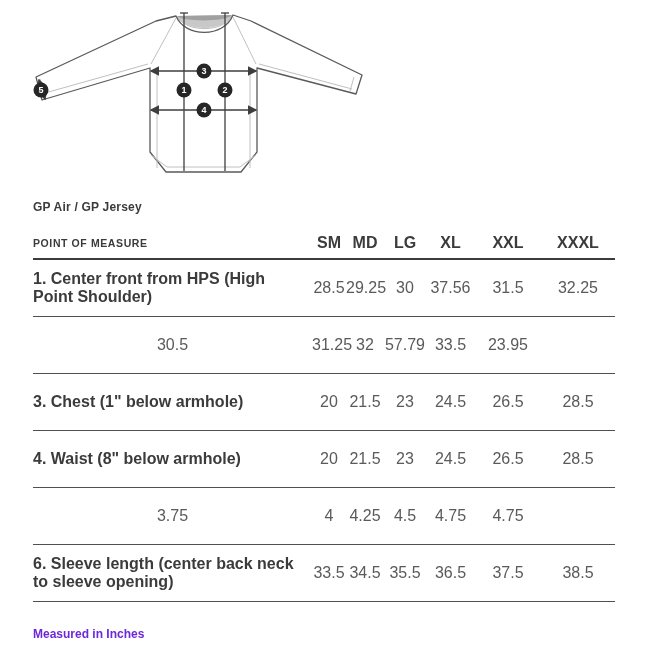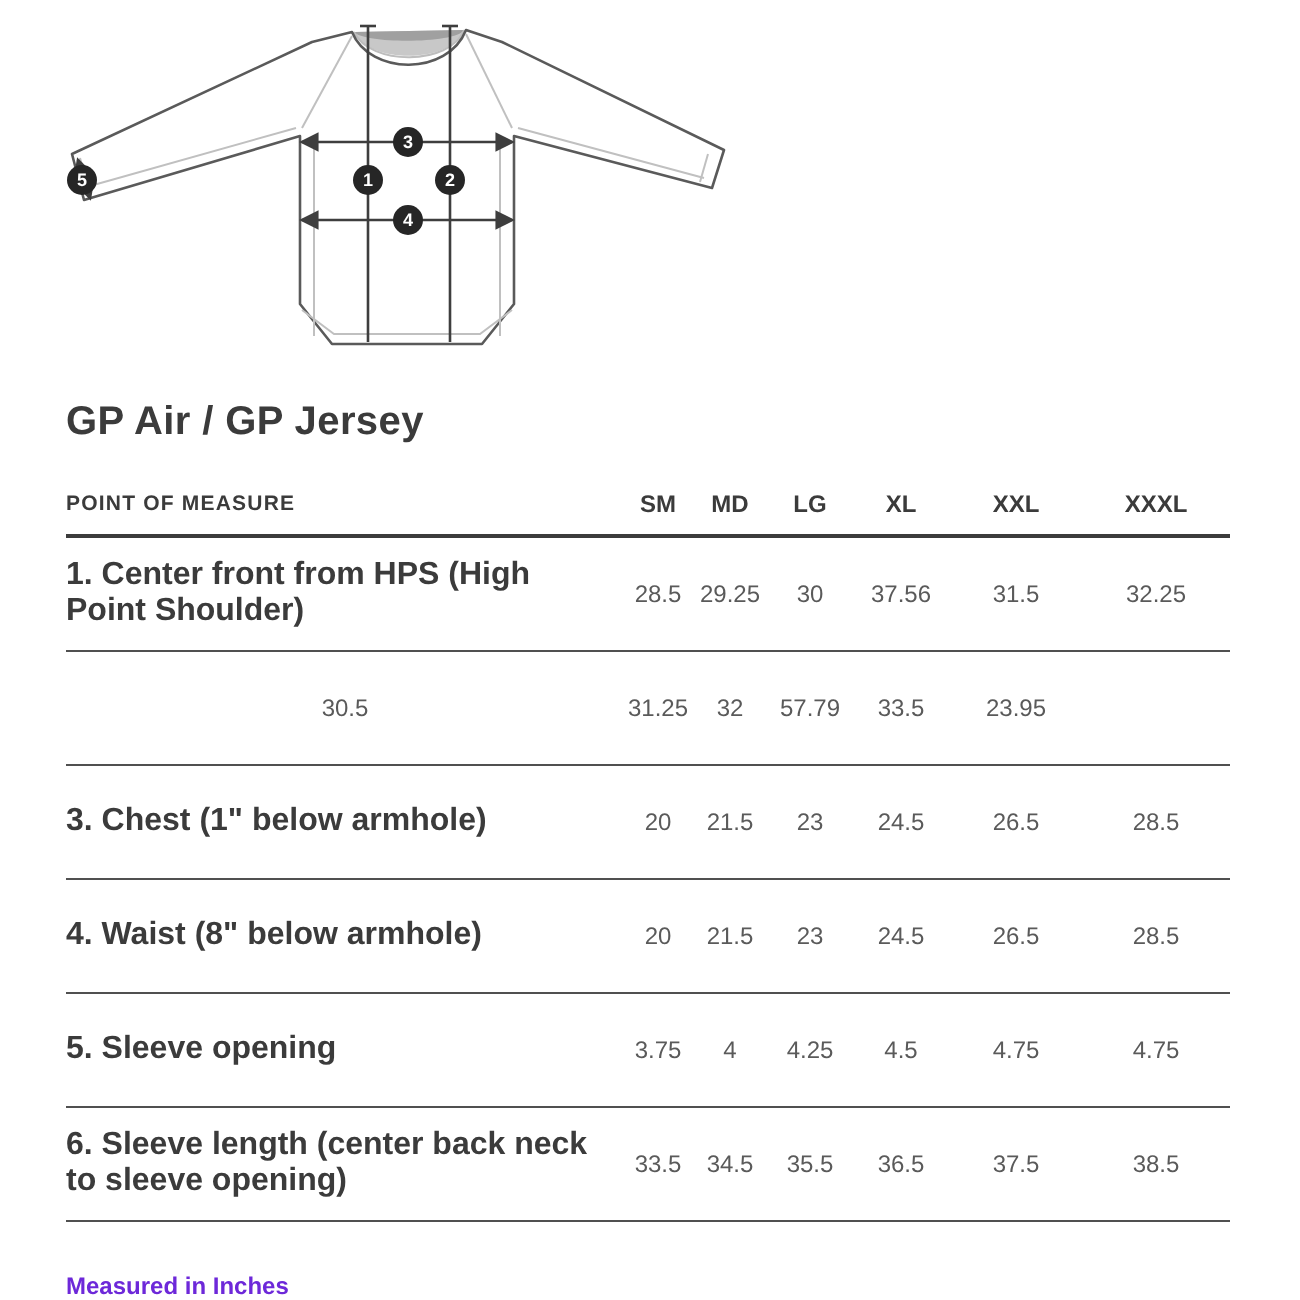--- a/index.html
+++ b/index.html
@@ -4,35 +4,35 @@
 <style>
   * { margin: 0; padding: 0; box-sizing: border-box; }
   html, body { width: 650px; height: 650px; background: #ffffff; overflow: hidden; }
   body { font-family: "Liberation Sans", "DejaVu Sans", sans-serif; color: #3d3d3d; }
 
   .diagram-wrap { position: relative; width: 650px; height: 192px; }
   .diagram-wrap svg { display: block; }
 
   .content { margin-left: 33px; width: 582px; }
 
-  .page-title { font-size: 20px; font-weight: bold; color: #3b3b3b; margin-top: 8px; letter-spacing: 0.2px; }
+  .page-title { font-size: 12px; font-weight: bold; color: #3b3b3b; margin-top: 8px; letter-spacing: 0.2px; }
 
   .size-table { margin-top: 14px; }
   .trow, .thead {
     display: grid;
     grid-template-columns: 1fr 34px 38px 42px 49px 66px 74px;
     align-items: center;
   }
   .thead { height: 32px; border-bottom: 2px solid #3c3c3c; }
   .thead .pom { font-size: 10.5px; font-weight: bold; letter-spacing: 0.6px; color: #3b3b3b; }
-  .thead .col { font-size: 12px; font-weight: bold; text-align: center; color: #3b3b3b; }
+  .thead .col { font-size: 16px; font-weight: bold; text-align: center; color: #3b3b3b; }
 
   .trow { height: 57px; border-bottom: 1px solid #505050; }
   .trow .label { font-size: 16px; font-weight: bold; color: #3b3b3b; padding-right: 6px; }
-  .trow .val { font-size: 12px; color: #5a5a5a; text-align: center; }
+  .trow .val { font-size: 16px; color: #5a5a5a; text-align: center; }
 
   .footer-note { margin-top: 25px; font-size: 12px; font-weight: bold; color: #6d28d9; }
 </style>
 </head>
 <body>
 
 <div class="diagram-wrap">
   <svg width="650" height="192" viewBox="0 0 650 192">
     <defs>
       <marker id="ah" viewBox="0 0 10 10" refX="8.5" refY="5" markerWidth="7.5" markerHeight="7.5" orient="auto-start-reverse">
@@ -134,21 +134,20 @@
       <div class="label">4. Waist (8" below armhole)</div>
       <div class="val">20</div>
       <div class="val">21.5</div>
       <div class="val">23</div>
       <div class="val">24.5</div>
       <div class="val">26.5</div>
       <div class="val">28.5</div>
     </div>
 
     <div class="trow">
-      <div class="label">5. Sleeve opening</div>
       <div class="val">3.75</div>
       <div class="val">4</div>
       <div class="val">4.25</div>
       <div class="val">4.5</div>
       <div class="val">4.75</div>
       <div class="val">4.75</div>
     </div>
 
     <div class="trow">
       <div class="label">6. Sleeve length (center back neck to sleeve opening)</div>

